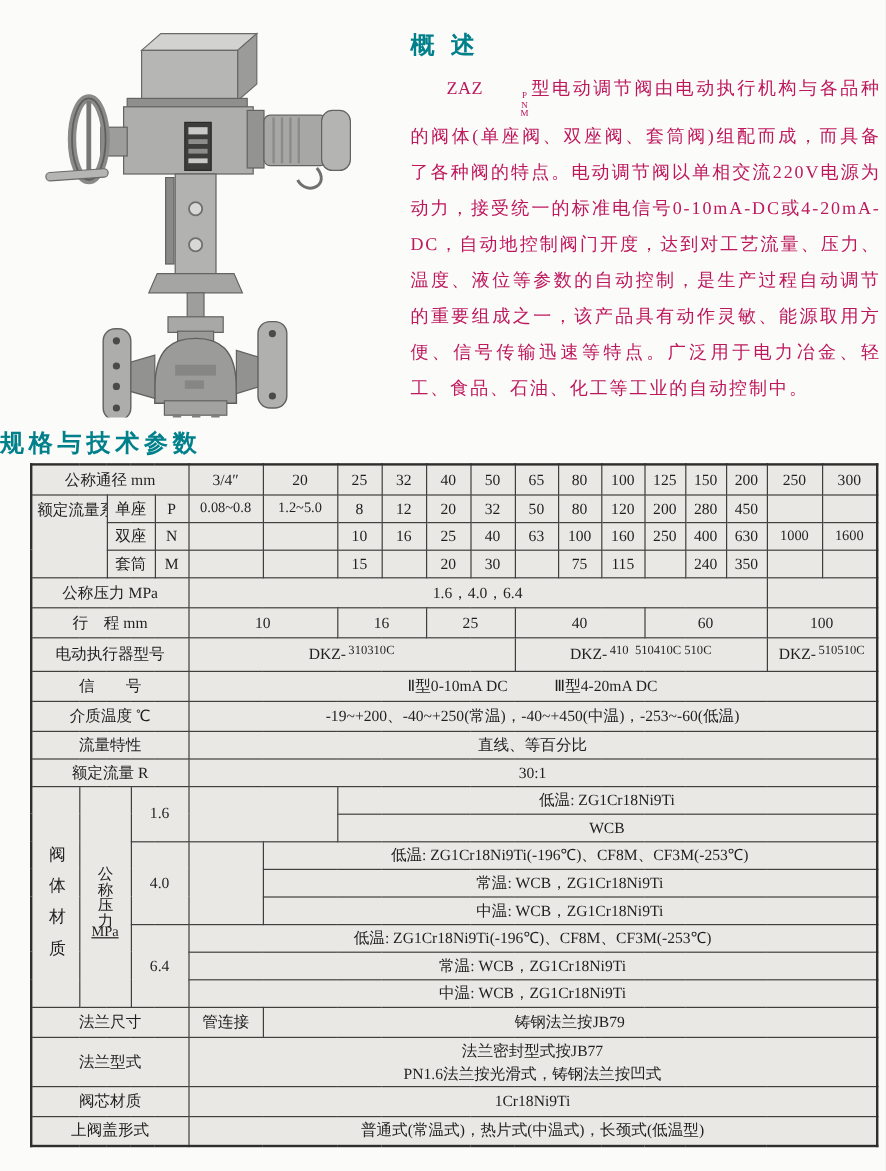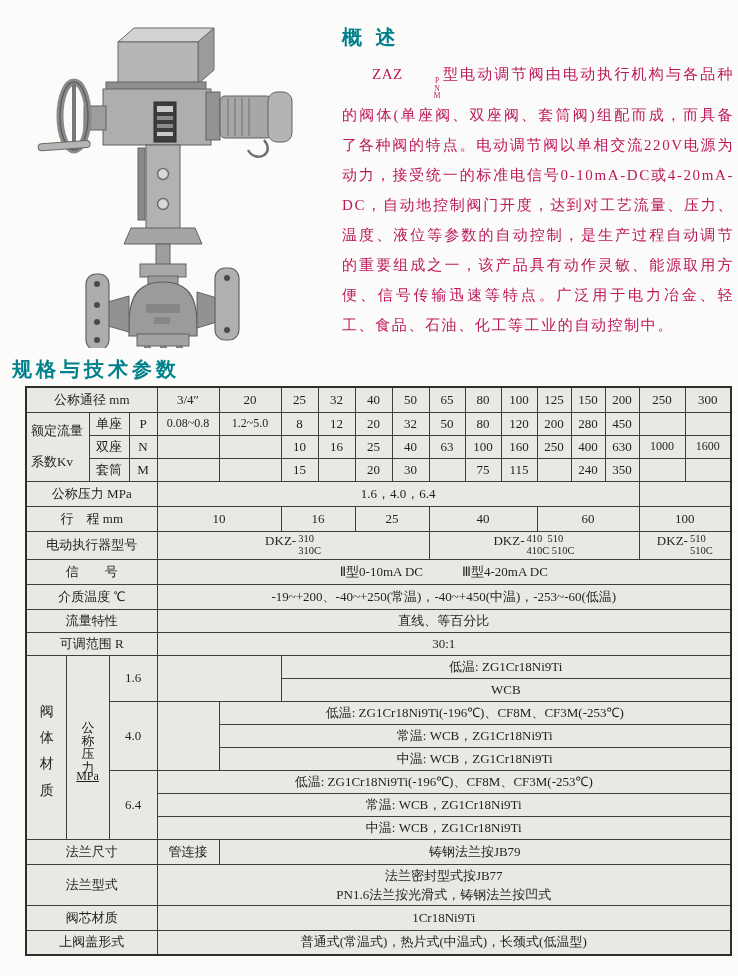--- a/index.html
+++ b/index.html
@@ -30,43 +30,43 @@
     text-align:justify; text-indent:2em; color:#be185d;
   }
   .model { white-space:nowrap; letter-spacing:0.5px; }
   .pnm {
     display:inline-flex; flex-direction:column; vertical-align:-4px;
     font-size:7.5px; line-height:1.0; letter-spacing:0; margin:0 2px 0 1px;
     text-align:center;
   }
 
   
-  .specs-heading { position:absolute; left:12px; top:356px; }
+  .specs-heading { position:absolute; left:0; top:356px; }
 
   table.spec {
     position:absolute; left:25px; top:386px;
     width:705px; table-layout:fixed;
     border-collapse:collapse;
     border:2px solid #2e2e2c;
     background:#e9e8e4;
     font-size:13px;
   }
   table.spec td {
     border:1px solid #3f3f3d;
     padding:1px 3px;
     text-align:center; vertical-align:middle;
     overflow:hidden; white-space:nowrap;
   }
   tr.h25{height:25px} tr.h23{height:23px} tr.h28{height:28px} tr.h40{height:40px}
   td.lab { text-align:left; padding-left:8px;margin-top:24px; }
   td.lt  { text-align:left; padding-left:6px; }
   td.sm  { font-size:12px; }
-  .two-line { display:flex; flex-direction:column; justify-content:space-around; height:66px; padding:2px 0 2px 4px; text-align:left; }
+  .two-line { display:flex; flex-direction:row; justify-content:space-around; height:66px; padding:2px 0 2px 4px; text-align:left; }
   .dkz { display:inline-flex; align-items:flex-start; gap:2px; }
-  .dkz .stack { display:inline-flex; flex-direction:column; font-size:10.5px; line-height:1.1; text-align:left; white-space:pre; }
+  .dkz .stack { display:inline-flex; flex-direction:row; font-size:10.5px; line-height:1.1; text-align:left; white-space:pre; }
   .vwrap { display:flex; flex-direction:column; align-items:center; justify-content:center; gap:6px; }
   .vtext { writing-mode:vertical-lr; text-orientation:upright; display:inline-block; }
   .vs-wide  { letter-spacing:26px; font-size:14px; }
   .vs-mid   { letter-spacing:13px; font-size:13px; }
   .unit-mpa { font-size:12px;text-decoration:underline; }
   .flange-two { line-height:19px; white-space:normal; }
 </style>
 </head>
 <body>
 
@@ -310,21 +310,21 @@
       <td colspan="5" class="lab">介质温度 ℃</td>
       <td colspan="14">-19~+200、-40~+250(常温)，-40~+450(中温)，-253~-60(低温)</td>
     </tr>
 
     <tr class="h23">
       <td colspan="5" class="lab">流量特性</td>
       <td colspan="14">直线、等百分比</td>
     </tr>
 
     <tr class="h23">
-      <td colspan="5" class="lab">可调范围 R</td>
+      <td colspan="5" class="lab">额定流量 R</td>
       <td colspan="14">30:1</td>
     </tr>
 
     <tr class="h23">
       <td rowspan="8"><span class="vtext vs-wide">阀体材质</span></td>
       <td colspan="2" rowspan="8">
         <div class="vwrap">
               <span class="vtext vs-mid">公称压力</span>
               <span class="unit-mpa">MPa</span>
             </div>

